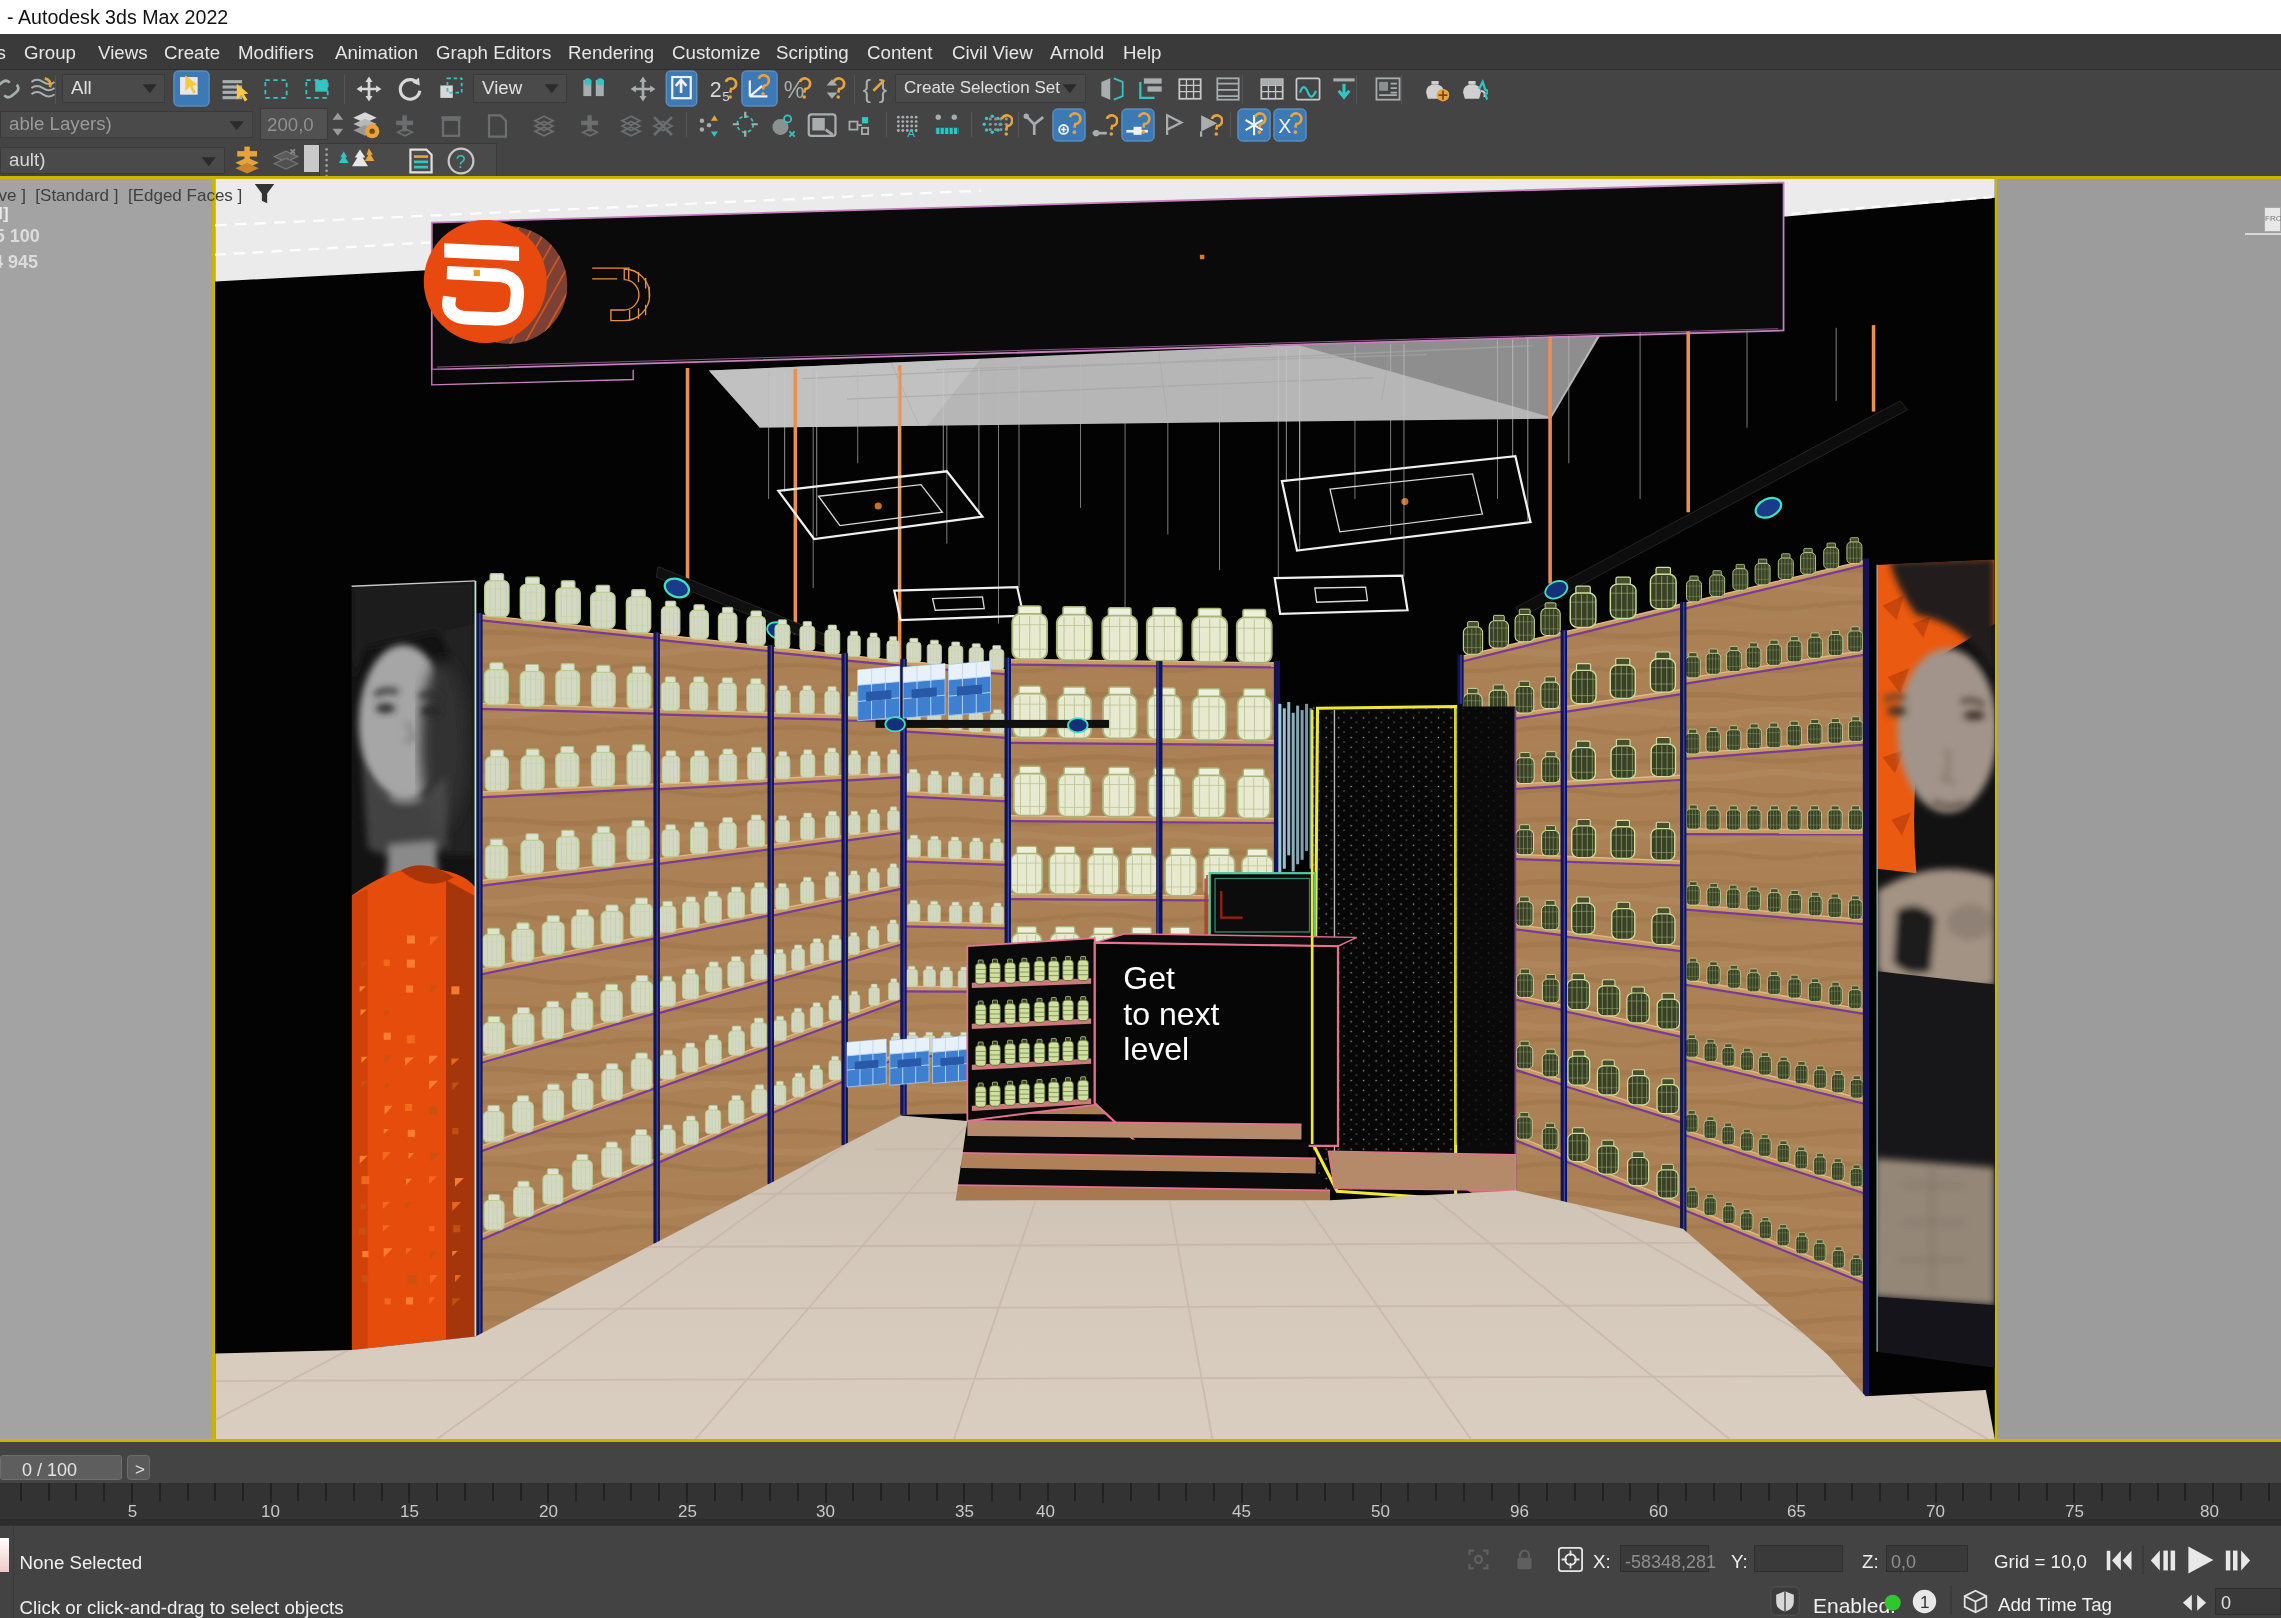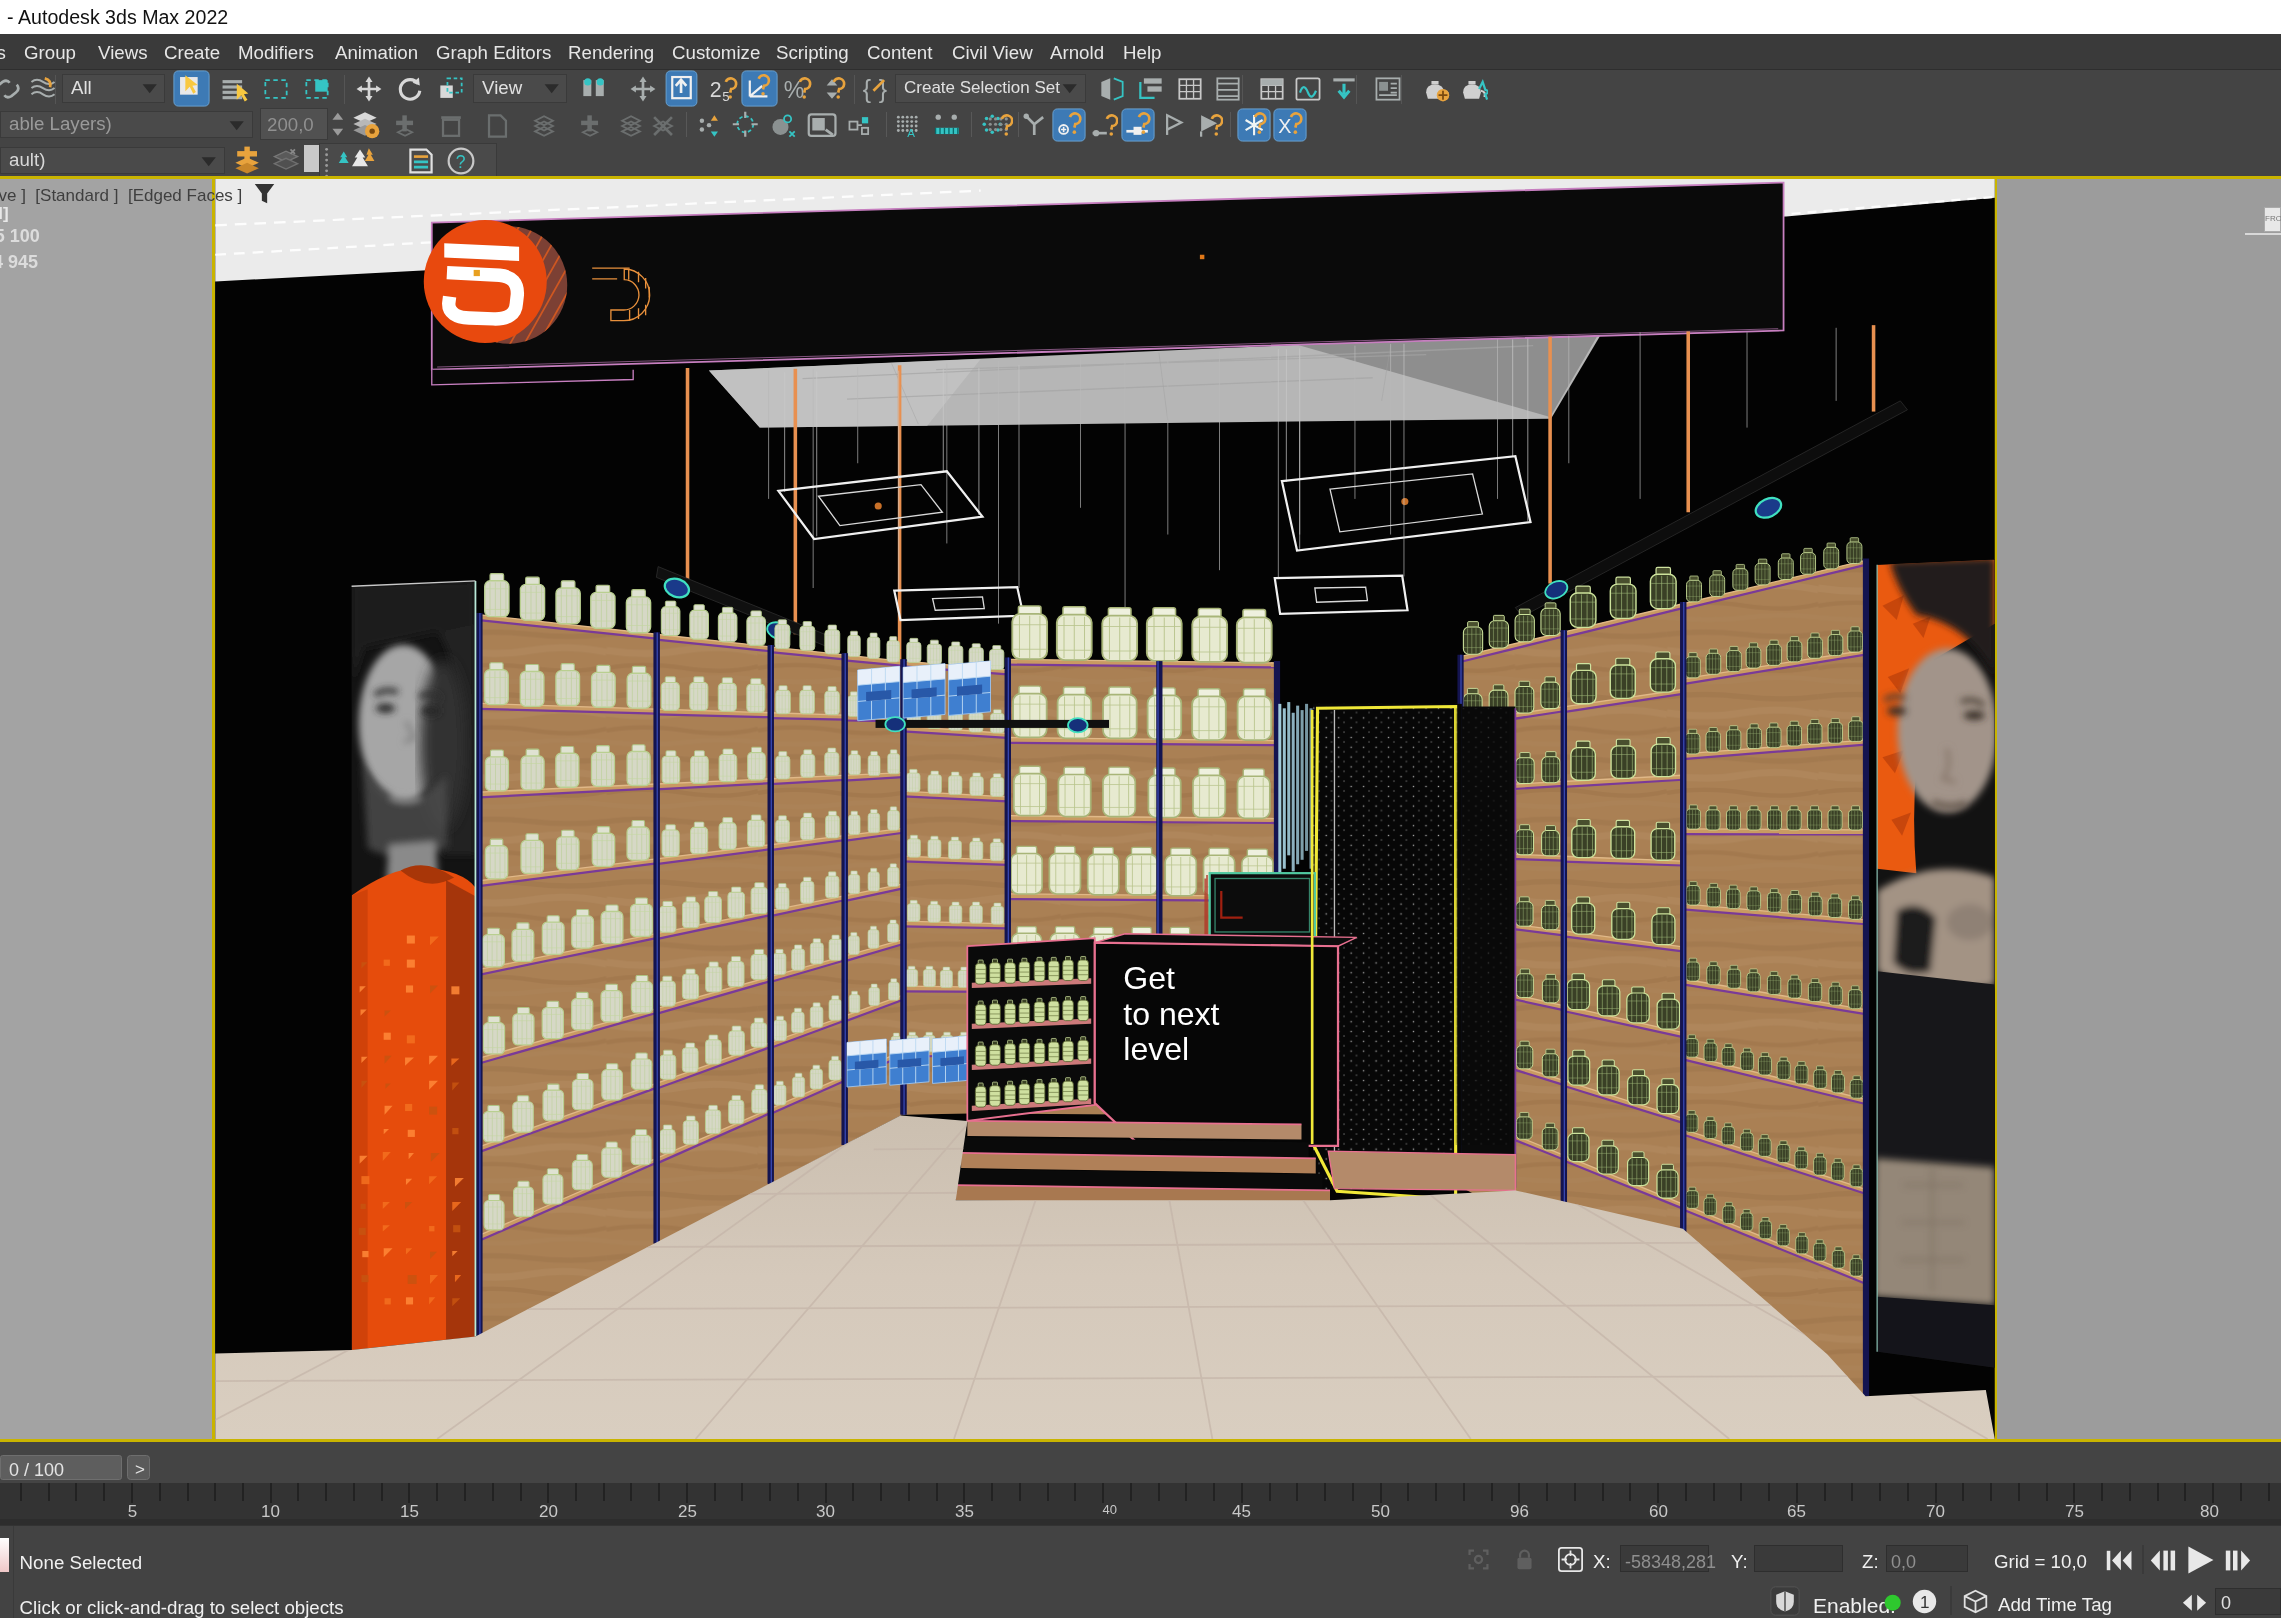--- a/index.html
+++ b/index.html
@@ -1445,21 +1445,21 @@
   </svg>
 <div style="position:absolute;left:-5.3px;top:186px;font-size:17px;color:#3f3f3f;font-weight:normal;white-space:nowrap;">ive ]&nbsp; [Standard ]&nbsp; [Edged Faces ]</div>
 <svg style="position:absolute;left:253px;top:182px" width="23" height="25" viewBox="0 0 26 28">
     <path d="M2 2 H24 L16 13 V24 L10 21 V13 Z" fill="#333333"></path>
   </svg>
 <div style="position:absolute;left:-1.8px;top:204px;font-size:17px;color:#e8e8e8;font-weight:bold;white-space:nowrap;">l]</div>
 <div style="position:absolute;left:-5.3px;top:226px;font-size:18px;color:#dcdcdc;font-weight:bold;white-space:nowrap;">5 100</div>
 <div style="position:absolute;left:-7.1px;top:252px;font-size:18px;color:#dcdcdc;font-weight:bold;white-space:nowrap;">4 945</div>
 <div style="position:absolute;left:0px;top:1442px;width:2281px;height:41px;background:#444444"></div>
 <div style="position:absolute;left:0px;top:1455px;width:122px;height:25px;background:#5e5e5e;border:0.9px solid #6e6e6e;border-radius:2.7px"></div>
-<div style="position:absolute;left:9px;top:1460px;font-size:18px;color:#e4e4e4;font-weight:normal;white-space:nowrap;">0 / 100</div>
+<div style="position:absolute;left:22px;top:1460px;font-size:18px;color:#e4e4e4;font-weight:normal;white-space:nowrap;">0 / 100</div>
 <div style="position:absolute;left:127px;top:1455px;width:23px;height:25px;background:#5a5a5a;border:0.9px solid #6e6e6e;border-radius:3.6px"></div>
 <div style="position:absolute;left:135px;top:1460px;font-size:17px;color:#e4e4e4;font-weight:normal;white-space:nowrap;">&gt;</div>
 <div style="position:absolute;left:0px;top:1483px;width:2281px;height:43px;background:#333333"></div>
 <div style="position:absolute;left:20px;top:1483px;width:1.8px;height:18px;background:#222222"></div>
 <div style="position:absolute;left:48px;top:1483px;width:1.8px;height:18px;background:#222222"></div>
 <div style="position:absolute;left:75px;top:1483px;width:1.8px;height:18px;background:#222222"></div>
 <div style="position:absolute;left:103px;top:1483px;width:1.8px;height:18px;background:#222222"></div>
 <div style="position:absolute;left:131px;top:1483px;width:1.8px;height:19.6px;background:#222222"></div>
 <div style="position:absolute;left:119px;top:1502px;font-size:17px;color:#c8c8c8;font-weight:normal;white-space:nowrap;width:27px;text-align:center">5</div>
 <div style="position:absolute;left:159px;top:1483px;width:1.8px;height:18px;background:#222222"></div>
@@ -1496,21 +1496,21 @@
 <div style="position:absolute;left:880px;top:1483px;width:1.8px;height:18px;background:#222222"></div>
 <div style="position:absolute;left:908px;top:1483px;width:1.8px;height:18px;background:#222222"></div>
 <div style="position:absolute;left:936px;top:1483px;width:1.8px;height:18px;background:#222222"></div>
 <div style="position:absolute;left:963px;top:1483px;width:1.8px;height:19.6px;background:#222222"></div>
 <div style="position:absolute;left:951px;top:1502px;font-size:17px;color:#c8c8c8;font-weight:normal;white-space:nowrap;width:27px;text-align:center">35</div>
 <div style="position:absolute;left:991px;top:1483px;width:1.8px;height:18px;background:#222222"></div>
 <div style="position:absolute;left:1019px;top:1483px;width:1.8px;height:18px;background:#222222"></div>
 <div style="position:absolute;left:1047px;top:1483px;width:1.8px;height:18px;background:#222222"></div>
 <div style="position:absolute;left:1074px;top:1483px;width:1.8px;height:18px;background:#222222"></div>
 <div style="position:absolute;left:1102px;top:1483px;width:1.8px;height:19.6px;background:#222222"></div>
-<div style="position:absolute;left:1090px;top:1502px;font-size:13px;color:#c8c8c8;font-weight:normal;white-space:nowrap;width:27px;text-align:right">40</div>
+<div style="position:absolute;left:1032px;top:1502px;font-size:17px;color:#c8c8c8;font-weight:normal;white-space:nowrap;width:27px;text-align:center">40</div>
 <div style="position:absolute;left:1130px;top:1483px;width:1.8px;height:18px;background:#222222"></div>
 <div style="position:absolute;left:1158px;top:1483px;width:1.8px;height:18px;background:#222222"></div>
 <div style="position:absolute;left:1185px;top:1483px;width:1.8px;height:18px;background:#222222"></div>
 <div style="position:absolute;left:1213px;top:1483px;width:1.8px;height:18px;background:#222222"></div>
 <div style="position:absolute;left:1241px;top:1483px;width:1.8px;height:19.6px;background:#222222"></div>
 <div style="position:absolute;left:1228px;top:1502px;font-size:17px;color:#c8c8c8;font-weight:normal;white-space:nowrap;width:27px;text-align:center">45</div>
 <div style="position:absolute;left:1269px;top:1483px;width:1.8px;height:18px;background:#222222"></div>
 <div style="position:absolute;left:1296px;top:1483px;width:1.8px;height:18px;background:#222222"></div>
 <div style="position:absolute;left:1324px;top:1483px;width:1.8px;height:18px;background:#222222"></div>
 <div style="position:absolute;left:1352px;top:1483px;width:1.8px;height:18px;background:#222222"></div>

